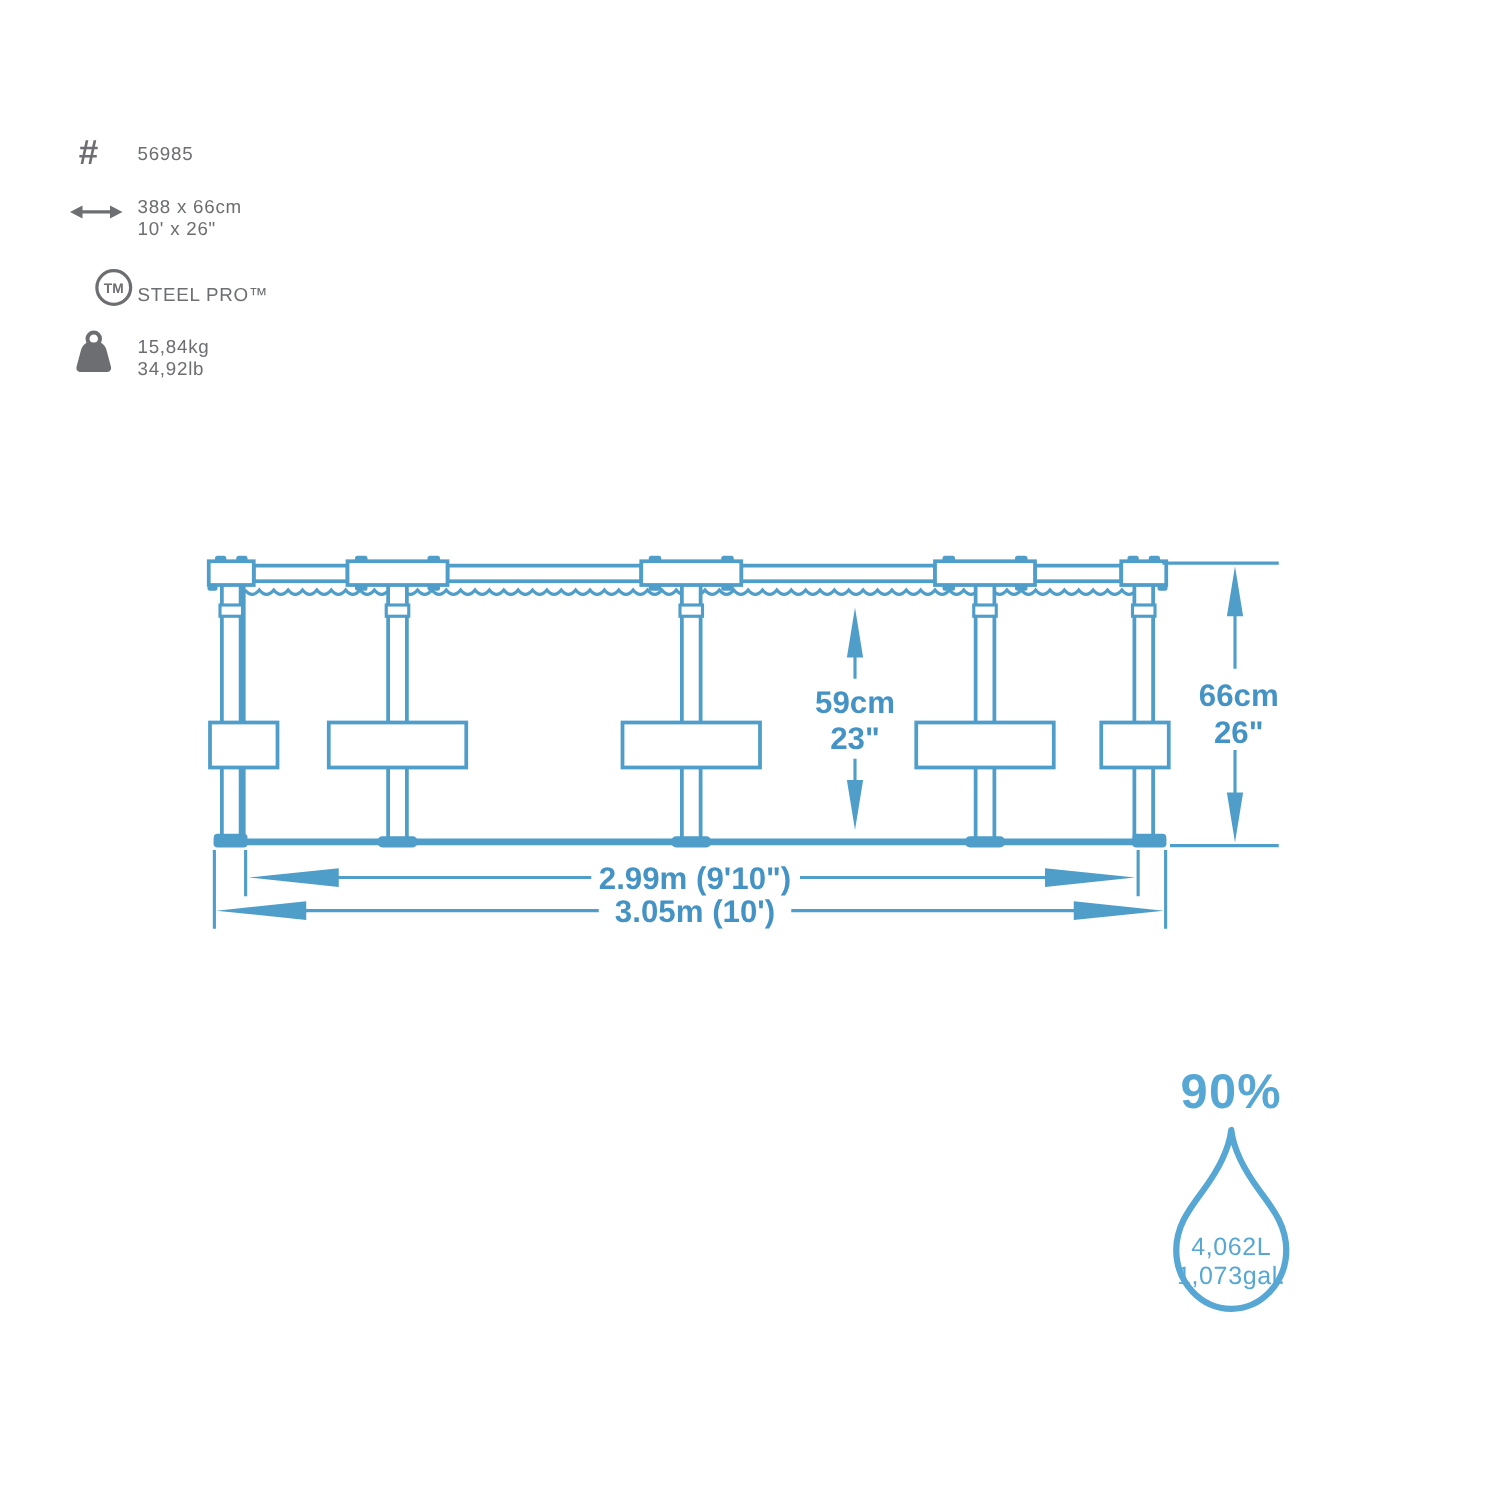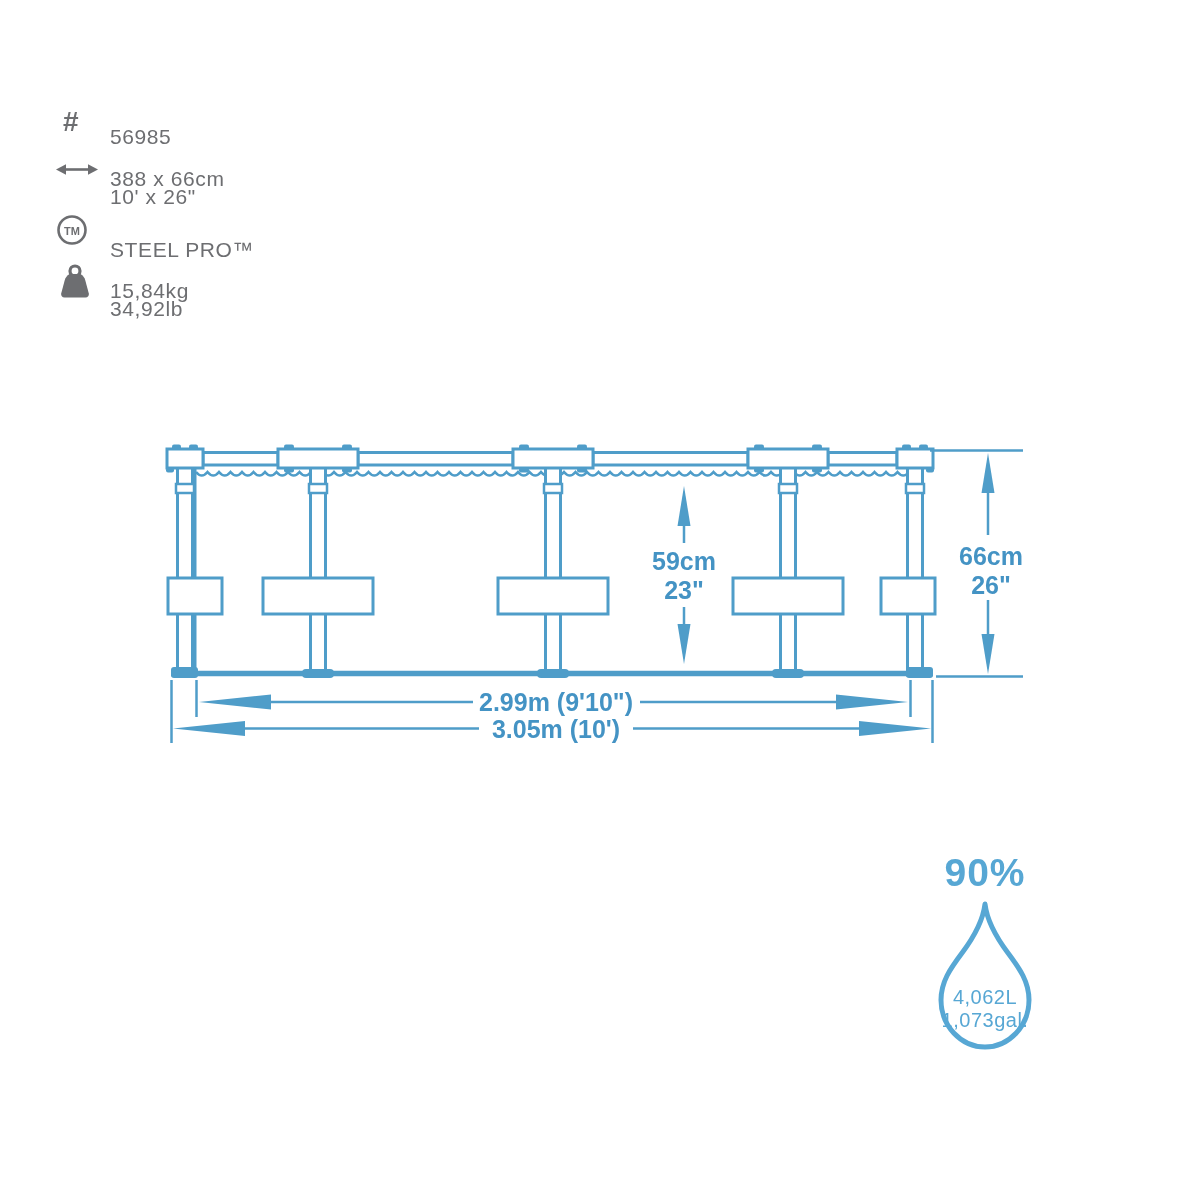--- a/index.html
+++ b/index.html
@@ -2,22 +2,22 @@
 <html><head>
 <meta charset="utf-8">
 <style>
   html,body{margin:0;padding:0;}
   body{
     width:1200px;height:1200px;background:#ffffff;position:relative;
     font-family:"Liberation Sans", sans-serif;overflow:hidden;
   }
   .spec-row{position:absolute;}
   .spec-text{
-    position:absolute;left:110px;top:16px;
-    font-size:21px;line-height:17.5px;letter-spacing:.6px;color:#6d6e71;
+    position:absolute;left:110px;top:3px;
+    font-size:15px;line-height:17.5px;letter-spacing:.6px;color:#6d6e71;
     white-space:nowrap;
   }
   .hash-glyph{
     position:absolute;left:63px;top:106px;
     font-size:28px;font-weight:bold;color:#6d6e71;letter-spacing:0;
   }
   .spec-icon{position:absolute;}
   svg text{font-family:"Liberation Sans", sans-serif;}
   .dim-text{font-weight:bold;fill:#4493c4;font-size:25px;}
   .drop-pct{font-weight:bold;fill:#57a7d4;font-size:39px;letter-spacing:1px;}
@@ -40,21 +40,21 @@
       <polygon points="43,8.5 33,3.3 33,13.7" fill="#6d6e71"></polygon>
     </svg>
   </div>
   <div class="spec-row" style="left:0;top:154px;">
     <div class="spec-text">
       <div>388 x 66cm</div>
       <div>10' x 26"</div>
     </div>
   </div>
 
-  <div class="spec-icon" style="left:56px;top:214px;">
+  <div class="spec-icon" style="left:75px;top:214px;">
     <svg width="32" height="32" viewBox="0 0 32 32">
       <circle cx="16" cy="16" r="13.5" fill="none" stroke="#6d6e71" stroke-width="2.6"></circle>
       <text x="16" y="20.5" text-anchor="middle" font-size="11" font-weight="bold" fill="#6d6e71">TM</text>
     </svg>
   </div>
   <div class="spec-row" style="left:0;top:225px;">
     <div class="spec-text">STEEL PRO™</div>
   </div>
 
   <div class="spec-icon" style="left:57px;top:262px;">

